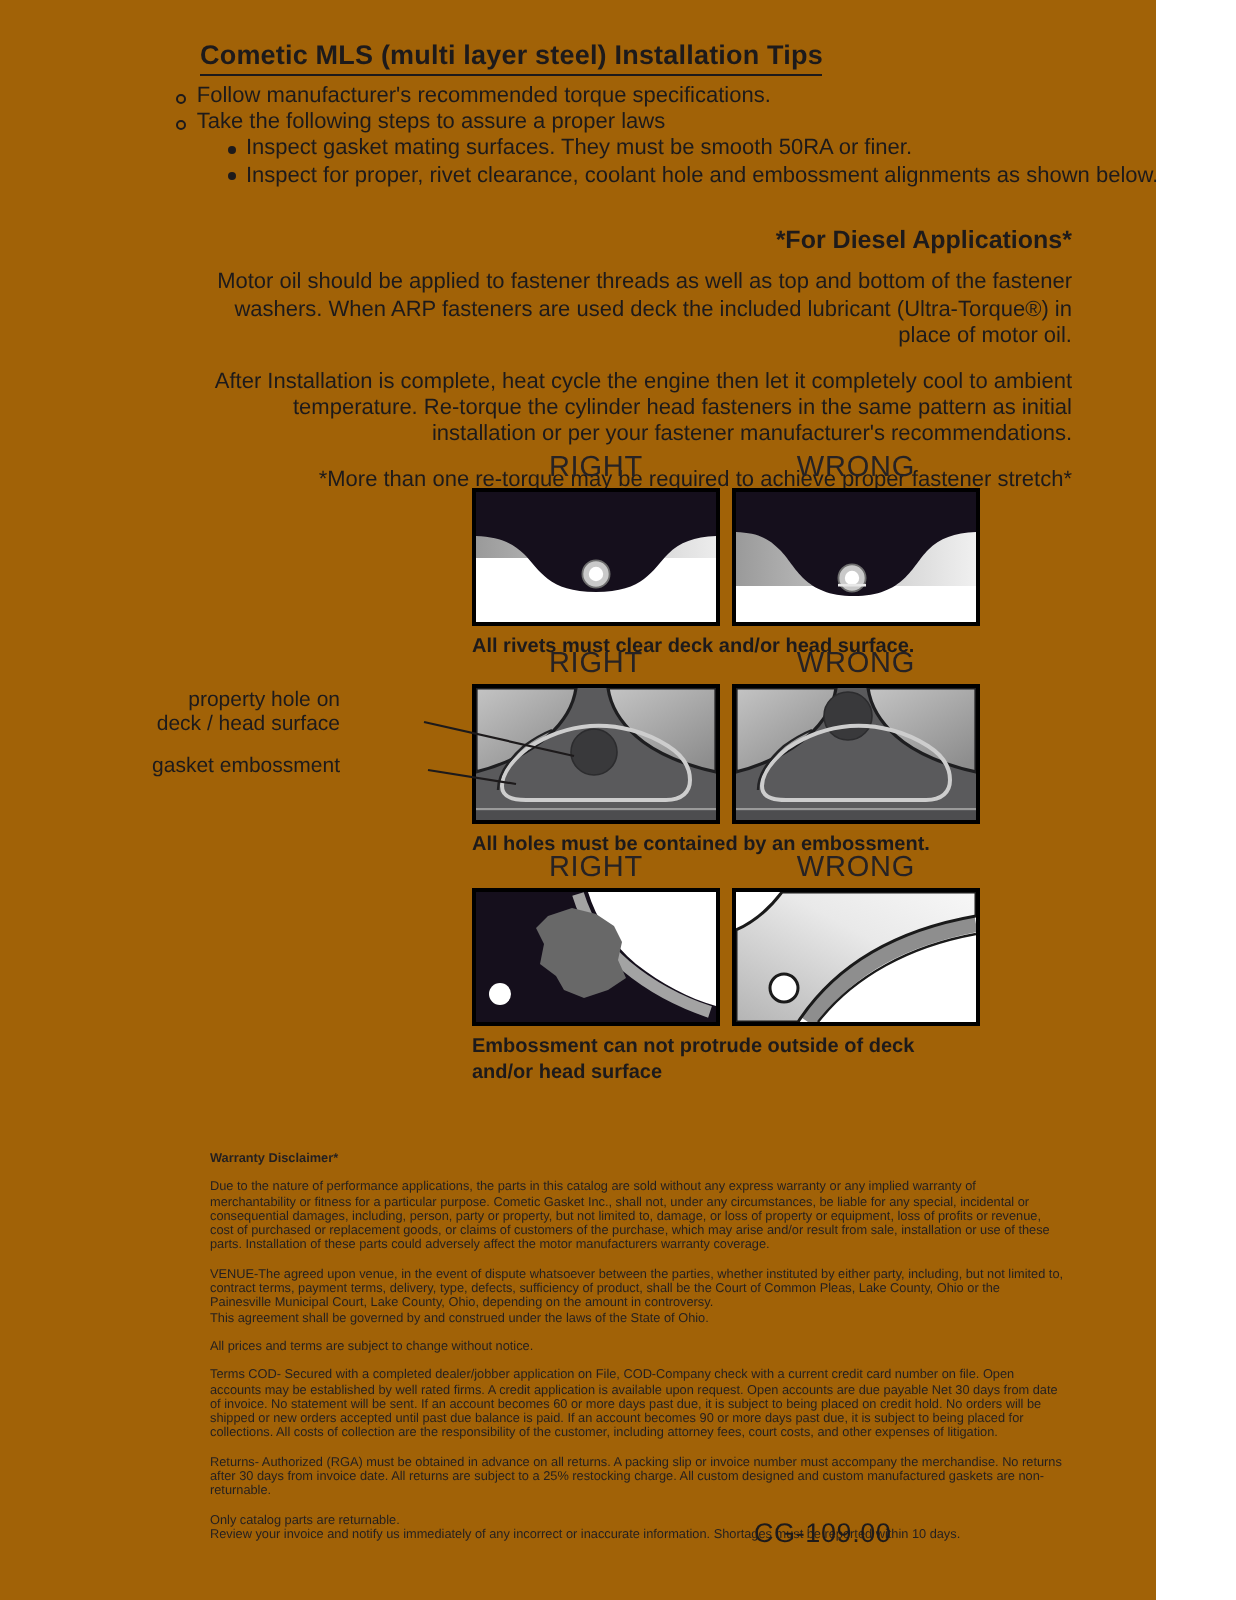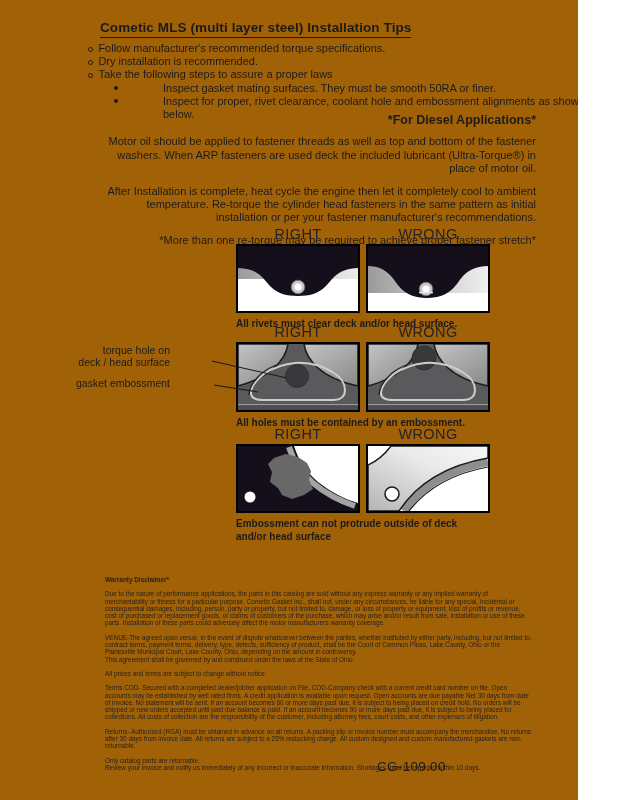--- a/index.html
+++ b/index.html
@@ -7,21 +7,21 @@
     position:relative;width:578px;height:800px;background:#a16207;overflow:hidden;
     font-family:"Liberation Sans","DejaVu Sans",sans-serif;color:#1d1a1b;
   }
   
   .title{
     position:absolute;left:100px;top:20px;font-size:13.5px;font-weight:bold;
     border-bottom:1.6px solid #1d1a1b;padding-bottom:2px;letter-spacing:.1px;
   }
   .tips{position:absolute;left:88px;top:42px;width:505px;font-size:11px;line-height:13.2px;}
   .tip-row{display:flex;align-items:flex-start;}
-  .tip-row.sub{margin-left:26px;gap:40px;}
+  .tip-row.sub{margin-left:26px;}
   .marker{flex:0 0 auto;width:4px;height:4px;border-radius:50%;margin:4.5px 5px 0 0;}
   .marker.ring{border:1px solid #1d1a1b;width:3.4px;height:3.4px;}
   .marker.dot{background:#1d1a1b;}
   
   .diesel{position:absolute;left:100px;top:114px;width:436px;font-size:11px;line-height:13.4px;text-align:right;}
   .diesel h2{font-size:12.5px;font-weight:bold;margin:0 0 8px 0;}
   .diesel p{margin:0 0 9px 0;}
   
   .dgroup{position:absolute;left:236px;width:254px;}
   .dlabels{display:flex;font-size:14.5px;letter-spacing:.4px;line-height:17px;color:#262224;align-items:flex-end;}
@@ -51,24 +51,20 @@
 
   <div class="title">Cometic MLS (multi layer steel) Installation Tips</div>
 
   <div class="tips">
     <div class="tip-row">
       <span class="marker ring"></span>
       <span>Follow manufacturer's recommended torque specifications.</span>
     </div>
     <div class="tip-row">
       <span class="marker ring"></span>
-      <span>Dry installation is recommended.</span>
-    </div>
-    <div class="tip-row">
-      <span class="marker ring"></span>
       <span>Take the following steps to assure a proper laws</span>
     </div>
     <div class="tip-row sub">
       <span class="marker dot"></span>
       <span>Inspect gasket mating surfaces.  They must be smooth 50RA or finer.</span>
     </div>
     <div class="tip-row sub">
       <span class="marker dot"></span>
       <span>Inspect for proper, rivet clearance, coolant hole and embossment alignments as shown below.</span>
     </div>
@@ -165,21 +161,21 @@
           <path d="M11,51 C11,44 15,37 24,29 C28,26 33,23 38,21" fill="none" stroke="#232325" stroke-width="1.2"></path>
           <line x1="0" y1="60.5" x2="120" y2="60.5" stroke="#9a9a9a" stroke-width="1"></line>
           <rect y="61.5" width="120" height="4.5" fill="#4d4d4f"></rect>
         </svg>
       </div>
     </div>
     <div class="dcaption">All holes must be contained by an embossment.</div>
   </div>
 
   <div class="ann ann-coolant">
-    <div>torque hole on</div>
+    <div>property hole on</div>
     <div>deck / head surface</div>
   </div>
   <div class="ann ann-emboss">gasket embossment</div>
   <svg class="leader-svg" width="100" height="62" viewBox="0 0 100 62">
     <line x1="12" y1="21" x2="87" y2="38" stroke="#1d1a1b" stroke-width="1.1"></line>
     <line x1="14" y1="45" x2="58" y2="52" stroke="#1d1a1b" stroke-width="1.1"></line>
   </svg>
 
   <div class="dgroup" style="top:426px;">
     <div class="dlabels">

